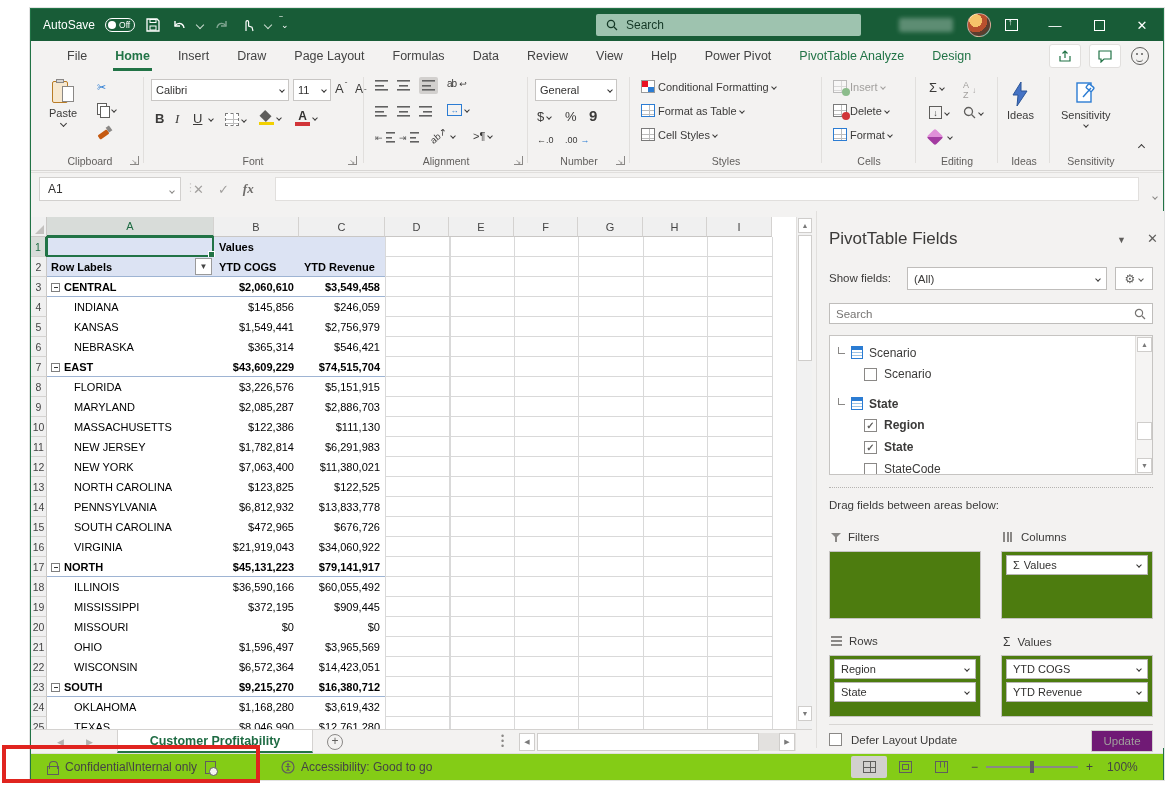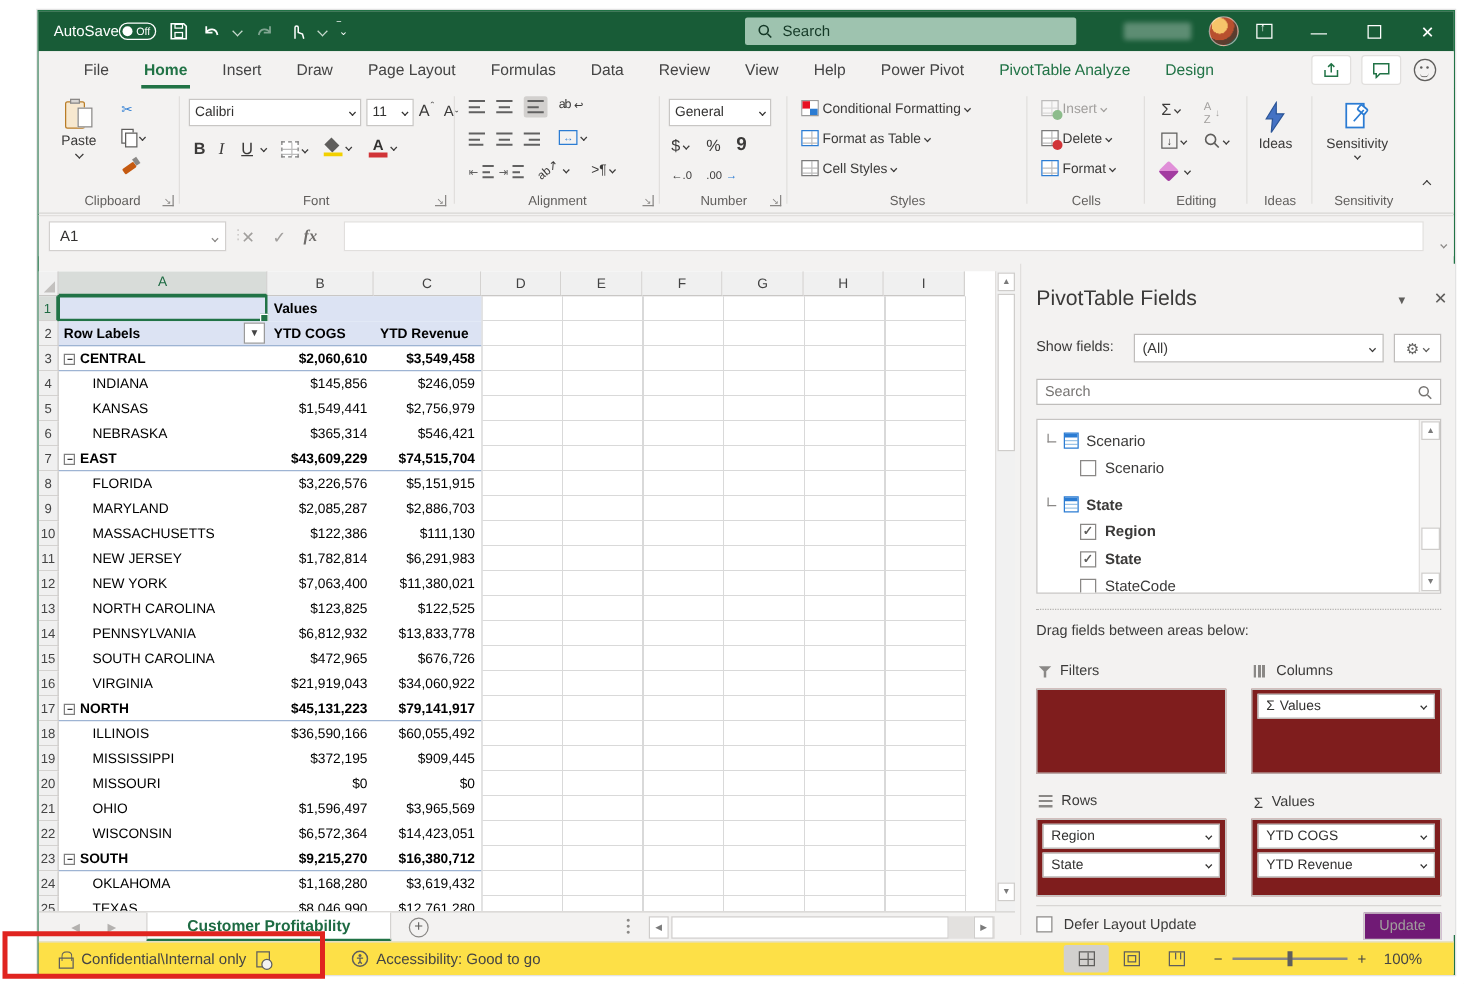--- a/index.html
+++ b/index.html
@@ -4,21 +4,21 @@
 <style>
   * { margin:0; padding:0; box-sizing:border-box; }
   html,body { width:1171px; height:787px; background:#fff; font-family:"Liberation Sans",sans-serif; overflow:hidden; position:relative; }
 
   
   #window { position:absolute; left:30px; top:8px; width:1134px; height:772px; background:#f3f2f1; border:1px solid #217346; box-shadow:0 0 0 1px #e3e3e3; }
 
   
   #titlebar { position:absolute; left:0; top:0; width:100%; height:32px; background:#185C37; color:#fff; font-size:12px; }
   #titlebar .qat { display:flex; align-items:center; height:32px; position:absolute; left:12px; top:0; gap:10px; }
-  .autosave { display:flex; align-items:center; gap:0; }
+  .autosave { display:flex; align-items:center; gap:10px; }
   .pill { width:30px; height:14px; border:1px solid #fff; border-radius:8px; position:relative; display:inline-flex; align-items:center; }
   .pill .dot { width:8px; height:8px; border-radius:50%; background:#fff; margin-left:2px; }
   .pill .st { font-size:8.5px; margin-left:3px; color:#fff; }
   .qicon { width:16px; height:16px; display:inline-flex; align-items:center; justify-content:center; }
   .qicon svg { display:block; }
   .dim { opacity:.45; }
   .chev { width:6px; height:6px; border-right:1.4px solid currentColor; border-bottom:1.4px solid currentColor; transform:rotate(45deg); display:inline-block; }
   .chev.w { border-color:#e8f1ea; }
   #title-text { position:absolute; left:345px; top:0; height:32px; display:flex; align-items:center; font-size:12.5px; color:#fff; white-space:nowrap; }
   #search-pill { position:absolute; left:565px; top:5px; width:265px; height:22px; background:#9ec3af; border-radius:2px; display:flex; align-items:center; padding-left:10px; gap:8px; color:#143826; font-size:12px; }
@@ -144,21 +144,21 @@
   #tab-nav { position:absolute; left:26px; top:0; height:24px; display:flex; align-items:center; gap:22px; color:#b3b1af; font-size:9px; }
   #sheet-tab { position:absolute; left:86px; top:0; width:196px; height:23px; background:#fff; border-right:1px solid #d4d2d0; border-left:1px solid #d4d2d0; display:flex; align-items:center; justify-content:center; font-size:12.5px; font-weight:bold; color:#1e6b43; border-bottom:2px solid #217346; }
   #new-sheet { position:absolute; left:296px; top:4px; width:16px; height:16px; border:1px solid #8a8886; border-radius:50%; color:#5f5e5c; font-size:12px; line-height:13px; text-align:center; }
   #tab-dots { position:absolute; left:470px; top:4px; color:#8a8886; font-size:9px; letter-spacing:0; line-height:5px; }
   #h-scroll { position:absolute; left:488px; top:3px; width:277px; height:18px; }
   #h-scroll .hbtn { position:absolute; top:0; width:16px; height:18px; background:#fff; border:1px solid #cfcdcb; color:#7a7a7a; font-size:7px; display:flex; align-items:center; justify-content:center; }
   #h-thumb { position:absolute; left:18px; top:0; width:222px; height:18px; background:#fff; border:1px solid #cfcdcb; }
   #h-track-end { position:absolute; left:240px; top:0; width:37px; height:18px; background:#e3e1df; }
 
   
-  #statusbar { position:absolute; left:0; top:744px; width:100%; height:27px; background:#fde047; border-top:1px solid #e1dfdd; font-size:12px; color:#444; }
+  #statusbar { position:absolute; left:0; top:744px; width:100%; height:27px; background:#84cc16; border-top:1px solid #e1dfdd; font-size:12px; color:#444; }
   #status-left { position:absolute; left:16px; top:0; height:26px; display:flex; align-items:center; gap:8px; }
   .lock-ic { width:10px; height:12px; position:relative; flex:none; }
   .lock-ic::before { content:""; position:absolute; left:1.5px; top:0; width:7px; height:7px; border:1.4px solid #5f5e5c; border-radius:4px 4px 0 0; border-bottom:none; }
   .lock-ic::after { content:""; position:absolute; left:0; top:5px; width:10px; height:7px; border:1.4px solid #5f5e5c; }
   .doc-ic { width:11px; height:13px; border:1.2px solid #5f5e5c; position:relative; flex:none; }
   .doc-ic::after { content:""; position:absolute; right:-3px; bottom:-3px; width:7px; height:7px; border:1.2px solid #5f5e5c; border-radius:50%; background:#f3f2f1; }
   #status-acc { position:absolute; left:250px; top:0; height:26px; display:flex; align-items:center; gap:6px; }
   #view-btns { position:absolute; left:820px; top:2px; display:flex; }
   .vbtn { width:36px; height:22px; display:flex; align-items:center; justify-content:center; }
   .vbtn.sel { background:#d2d0ce; }
@@ -188,21 +188,21 @@
     linear-gradient(#9cc3e5,#9cc3e5) 0 5px/100% 1px no-repeat,linear-gradient(#9cc3e5,#9cc3e5) 0 8px/100% 1px no-repeat; flex:none; }
   .fitem { display:flex; align-items:center; gap:7px; height:22px; padding-left:26px; }
   .cbx { width:13px; height:13px; border:1px solid #8a8886; background:#fff; flex:none; text-align:center; line-height:11px; font-size:10px; color:#5f5e5c; }
   .bold { font-weight:bold; }
   #fl-scroll { position:absolute; right:0; top:0; width:17px; height:100%; border-left:1px solid #e1dfdd; background:#f5f4f3; }
   #fl-scroll .sbtn { width:15px; }
   #fl-thumb { position:absolute; left:1px; bottom:34px; width:15px; height:18px; background:#fff; border:1px solid #cfcdcb; }
   #drag-hint { position:absolute; left:12px; top:288px; font-size:11.5px; color:#3b3a39; }
   #drag-divider { position:absolute; left:12px; top:276px; width:324px; border-top:1px dotted #b5b3b1; }
   .area-label { position:absolute; display:flex; align-items:center; gap:7px; font-size:11.5px; color:#3b3a39; }
-  .area-box { position:absolute; background:#7f1d1d; border:1px solid #c6c4c2; }
+  .area-box { position:absolute; background:#4d7c0f; border:1px solid #c6c4c2; }
   .chip { height:20px; background:#fff; border:1px solid #b8b6b4; margin:3px 4px 0 4px; display:flex; align-items:center; justify-content:space-between; padding:0 6px; font-size:11px; color:#323130; }
   .chip .sg { font-size:11px; margin-right:4px; }
   .funnel-ic { width:10px; height:9px; position:relative; }
   .funnel-ic::before { content:""; position:absolute; left:0; top:0; border-left:5px solid transparent; border-right:5px solid transparent; border-top:5px solid #8a8886; }
   .funnel-ic::after { content:""; position:absolute; left:4px; top:4px; width:1.6px; height:5px; background:#8a8886; }
   .cols-ic { width:11px; height:10px; background:linear-gradient(90deg,#8a8886 0 2px,transparent 2px 3.5px,#8a8886 3.5px 5.5px,transparent 5.5px 7px,#8a8886 7px 9px,transparent 9px); }
   .rows-ic { width:11px; height:10px; background:linear-gradient(#8a8886 0 2px,transparent 2px 4px,#8a8886 4px 6px,transparent 6px 8px,#8a8886 8px 10px); }
   #defer-row { position:absolute; left:12px; top:513px; width:324px; height:24px; border-top:1px solid #d8d6d4; padding-top:6px; }
   #defer-row .cbx { position:absolute; left:0; top:8px; }
   #defer-label { position:absolute; left:22px; top:9px; font-size:11.5px; }

